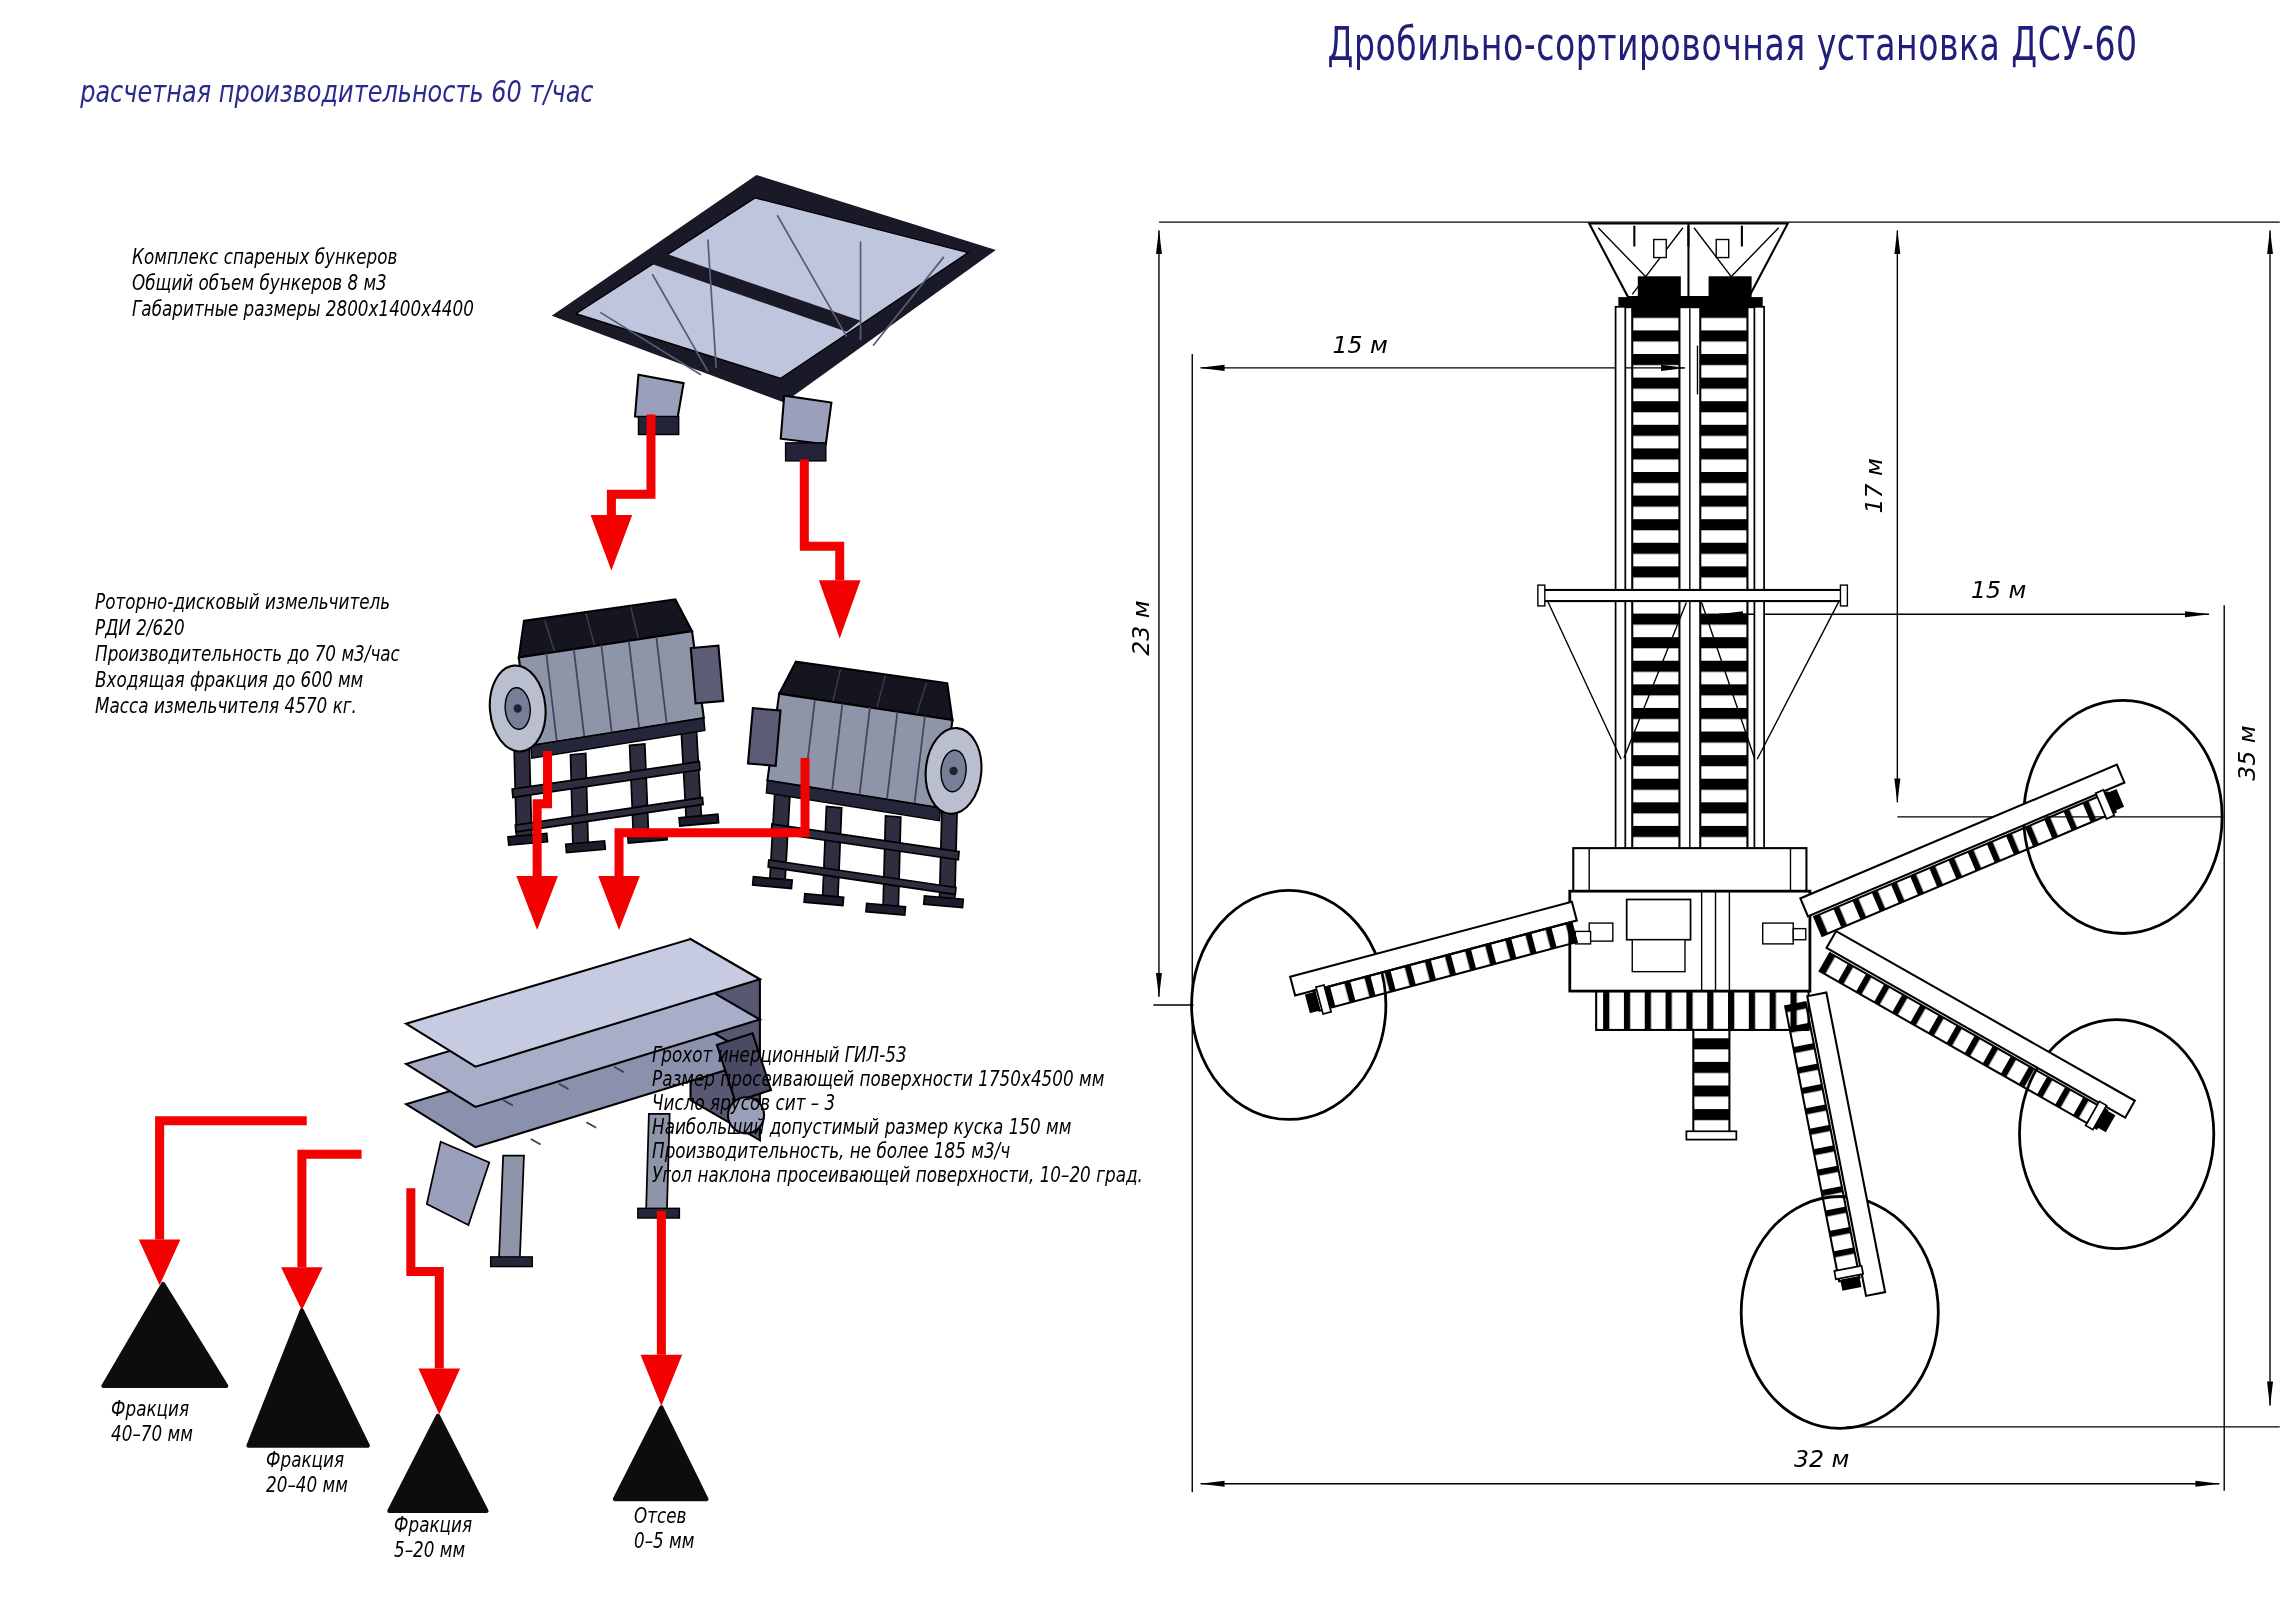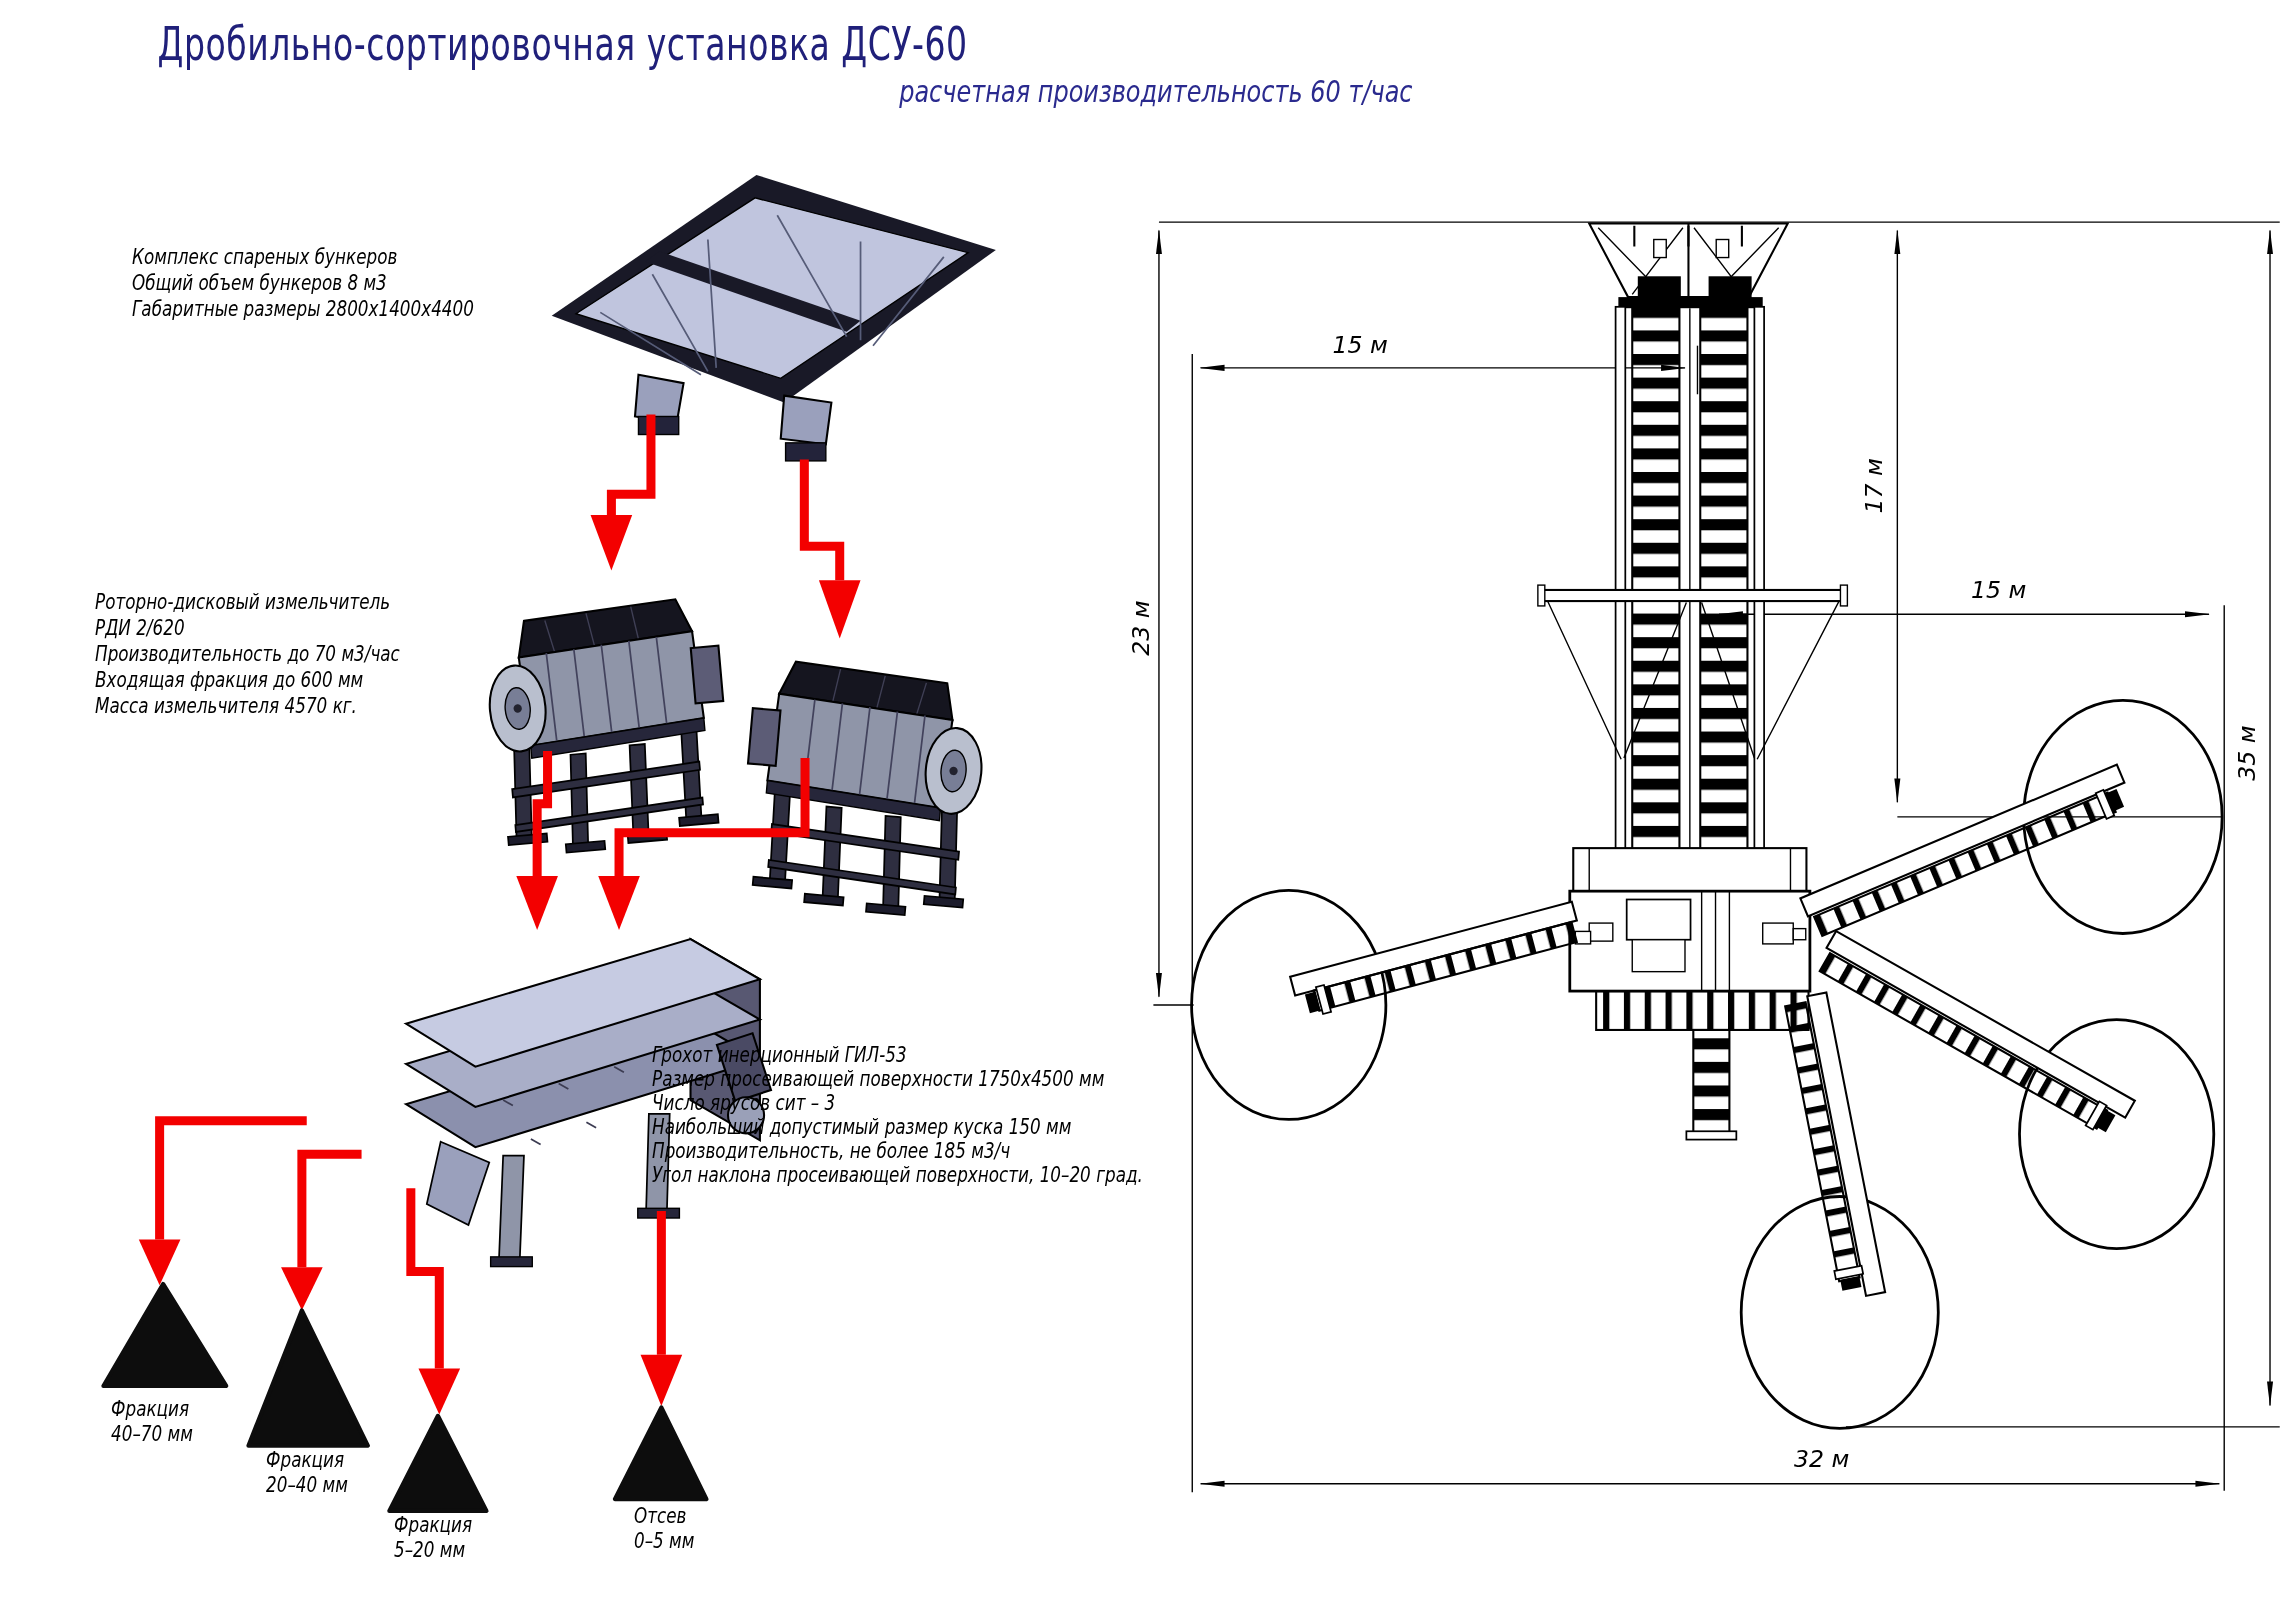--- a/index.html
+++ b/index.html
@@ -1,22 +1,22 @@
 <!DOCTYPE html>
 <html style="font-size:11px"><head>
 <meta charset="utf-8">
 <style>
   html,body{margin:0;padding:0;background:#ffffff;}
   .page{position:relative;width:2295px;height:1622px;background:#fff;overflow:hidden;
         font-family:"DejaVu Sans",sans-serif;}
   .layer{position:absolute;left:0;top:0;width:2295px;height:1622px;}
-  .titlewrap{position:absolute;left:0;right:0;top:16.7px;text-align:left;}
+  .titlewrap{position:absolute;left:0;right:0;top:16.7px;text-align:right;}
   .title{display:inline-block;transform:scaleX(.72);font-size:46px;font-weight:500;
          color:#20207a;letter-spacing:0.7px;white-space:nowrap;}
-  .subtitlewrap{position:absolute;left:16px;right:0;top:74px;text-align:center;}
+  .subtitlewrap{position:absolute;left:16px;right:0;top:74px;text-align:left;}
   .subtitle{display:inline-block;transform:scaleX(.8);font-size:30px;font-style:italic;
             color:#2a2a8e;white-space:nowrap;}
   .gostblock{position:absolute;transform:scaleX(.8);transform-origin:0 0;
              font-size:21px;font-style:italic;color:#000;line-height:26px;white-space:nowrap;}
   .pilelabel{position:absolute;transform:scaleX(.8);transform-origin:0 0;
              font-size:21px;font-style:italic;color:#000;line-height:25px;white-space:nowrap;}
   svg text.dim{font-family:"DejaVu Sans",sans-serif;font-style:italic;font-size:34px;fill:#000;}
   svg .thin{stroke:#000;stroke-width:2;fill:none;}
   svg .med{stroke:#000;stroke-width:3;fill:none;}
 </style>

